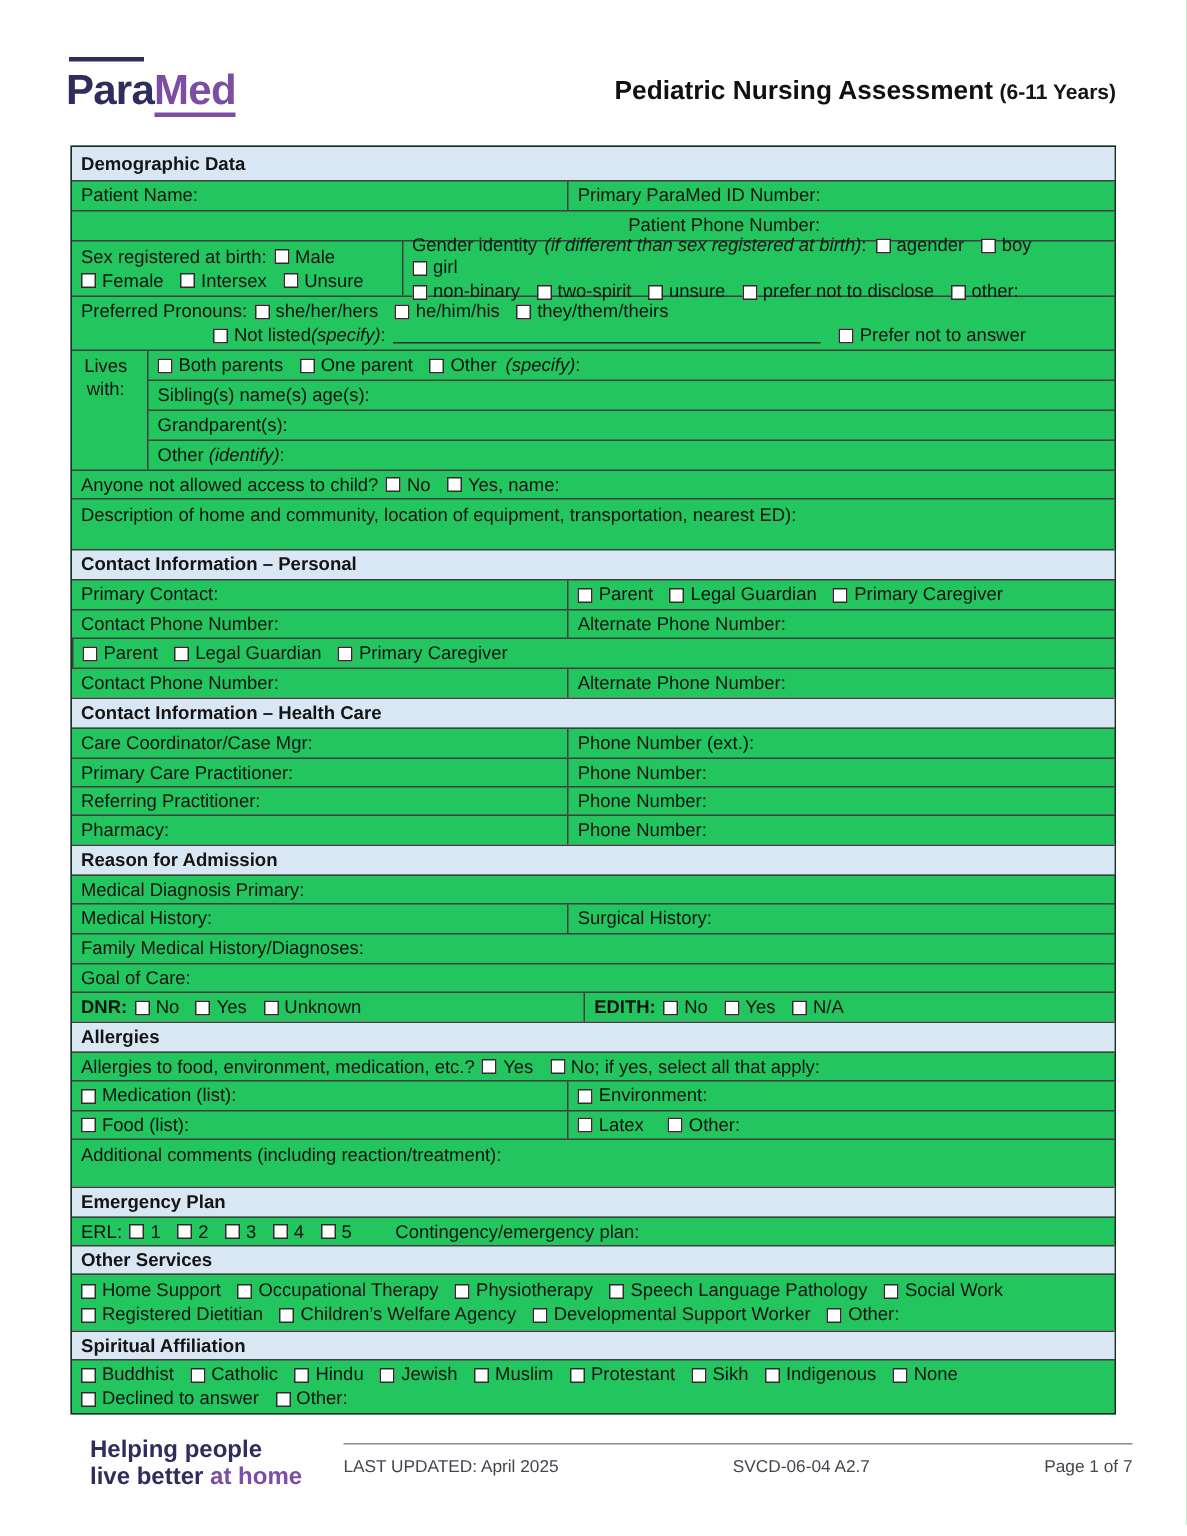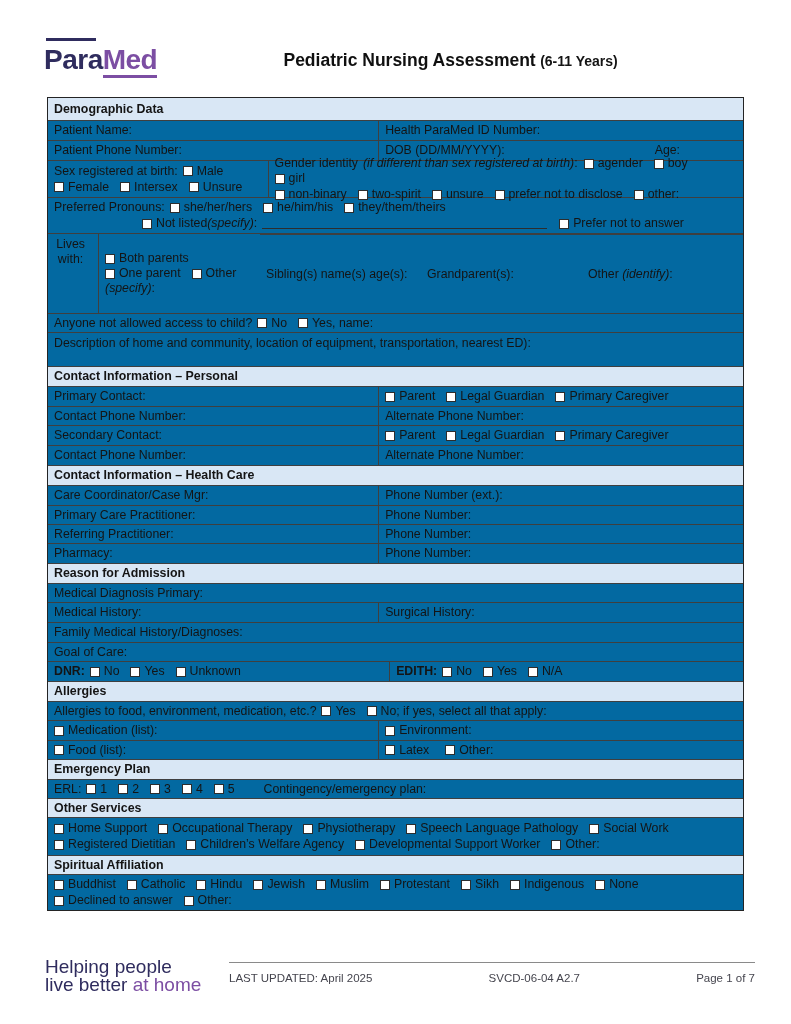--- a/index.html
+++ b/index.html
@@ -13,48 +13,48 @@
   body{background:#e8e8e8;font-family:"Liberation Sans",sans-serif;color:var(--ink)}
   .page{position:relative;width:791px;height:1024px;background:#fff;margin:0 auto;overflow:hidden}
 
   
   .page-header{position:absolute;top:38px;left:44px;right:47px;display:flex;align-items:center}
   .logo{position:relative;padding-top:7px;flex:none}
   .logo-topline{position:absolute;top:0;left:2px;width:50px;height:3px;background:var(--navy)}
   .logo-text{font-size:28px;font-weight:bold;letter-spacing:-0.5px;line-height:30px}
   .logo-para{color:var(--navy)}
   .logo-med{color:var(--purple);border-bottom:3px solid var(--purple);padding-bottom:0px}
-  .title-wrap{flex:1;text-align:center;padding-top:8px}
+  .title-wrap{flex:1;text-align:right;padding-top:8px}
   .doc-title{font-size:17.5px;font-weight:bold;color:#101010}
   .doc-title-suffix{font-size:14px;font-weight:bold}
 
   
-  .form-table{position:absolute;top:97px;left:47px;width:697px;border:1.6px solid #242424;background:#0369a1;font-size:12.3px;line-height:15px}
+  .form-table{position:absolute;top:97px;left:47px;width:697px;border:1.6px solid #242424;background:#22c55e;font-size:12.3px;line-height:15px}
   .frow{display:flex;border-top:1px solid var(--border)}
   .frow.first{border-top:none}
   .sec{background:var(--header_blue);font-weight:bold;align-items:center;padding:0 6px;display:flex;font-size:12.4px}
   .cell{display:flex;flex-wrap:wrap;align-content:center;align-items:center;padding:1px 6px;height:100%}
   .cell.top{align-content:flex-start;padding-top:3px}
   .cell.bl{border-left:1px solid var(--border)}
-  .gcol{flex:1;display:flex;flex-direction:row;border-left:1px solid var(--border)}
+  .gcol{flex:1;display:flex;flex-direction:column;border-left:1px solid var(--border)}
   .gl{justify-content:center;align-content:flex-start;text-align:left;padding-top:3px}
   .srow{flex:1;width:100%}
   .srow.bt{border-top:1px solid var(--border)}
   .grp{align-items:stretch}
   .nl{flex-basis:100%;height:1px}
   .tx{margin-right:5px;white-space:pre}
   .tx.it{font-style:italic;margin-right:0}
   .tx.bd{font-weight:bold}
   .blank{border-bottom:1px solid #2d2d2d;height:11px;display:inline-block;flex:none}
   .ci{display:inline-flex;align-items:center;margin-right:11px;white-space:nowrap}
   .ck{width:10px;height:10px;border:1.3px solid #2d2d2d;margin-right:4px;flex:none;background:#fff}
 
   
   .page-footer{position:absolute;left:44px;right:36px;bottom:22px;height:46px}
-  .tagline{position:absolute;left:1px;top:2px;font-size:19px;font-weight:normal;line-height:18px;color:var(--navy)}
+  .tagline{position:absolute;left:16px;top:2px;font-size:16px;font-weight:bold;line-height:18px;color:var(--navy)}
   .tagline .accent{color:var(--purple)}
   .meta{position:absolute;left:185px;right:0;top:6px;border-top:1.3px solid #8a8a8a;padding-top:9px;display:flex;justify-content:space-between;color:#45454e;font-size:11.5px}
 </style>
 </head>
 <body>
 
 <div class="page">
 
   <div class="page-header">
     <div class="logo">
@@ -71,32 +71,26 @@
 
   <div class="form-table">
       <div class="frow sec first" style="height: 22px;">
         <span>Demographic Data</span>
       </div>
       <div class="frow" style="height: 20px;">
         <div class="cell" style="width: 47.5%;">
           <span class="tx">Patient Name:</span>
         </div>
         <div class="cell bl" style="width: 52.5%;">
-          <span class="tx">Health ParaMed ID Number:</span>
+          <span class="tx">Primary ParaMed ID Number:</span>
         </div>
       </div>
       <div class="frow" style="height: 20px; justify-content: flex-end;">
         <div class="cell" style="width: 47.5%;">
           <span class="tx">Patient Phone Number:</span>
-        </div>
-        <div class="cell bl" style="width: 52.5%;">
-          <span class="tx">DOB (DD/MM/YYYY):</span>
-          <span style="flex-grow: 1;"></span>
-          <span class="tx">Age:</span>
-          <span style="width: 52px; flex: 0 0 auto;"></span>
         </div>
       </div>
       <div class="frow" style="height: 37px;">
         <div class="cell" style="width: 31.6%;">
           <span class="tx">Sex registered at birth:</span>
           <span class="ci">
             <span class="ck"></span>
             <span class="cl">Male</span>
           </span>
           <span class="nl"></span>
@@ -259,23 +253,20 @@
       </div>
       <div class="frow" style="height: 19px;">
         <div class="cell" style="width: 47.5%;">
           <span class="tx">Contact Phone Number:</span>
         </div>
         <div class="cell bl" style="width: 52.5%;">
           <span class="tx">Alternate Phone Number:</span>
         </div>
       </div>
       <div class="frow" style="height: 20px;">
-        <div class="cell" style="width: 47.5%;">
-          <span class="tx">Secondary Contact:</span>
-        </div>
         <div class="cell bl" style="width: 52.5%;">
           <span class="ci">
             <span class="ck"></span>
             <span class="cl">Parent</span>
           </span>
           <span class="ci">
             <span class="ck"></span>
             <span class="cl">Legal Guardian</span>
           </span>
           <span class="ci">
@@ -424,20 +415,25 @@
         </div>
         <div class="cell bl" style="width: 52.5%;">
           <span class="ci" style="margin-right: 16px;">
             <span class="ck"></span>
             <span class="cl">Latex</span>
           </span>
           <span class="ci">
             <span class="ck"></span>
             <span class="cl">Other:</span>
           </span>
+        </div>
+      </div>
+      <div class="frow" style="height: 32px;">
+        <div class="cell top" style="width: 100%;">
+          <span class="tx">Additional comments (including reaction/treatment):</span>
         </div>
       </div>
       <div class="frow sec" style="height: 20px;">
         <span>Emergency Plan</span>
       </div>
       <div class="frow" style="height: 19px;">
         <div class="cell" style="width: 100%;">
           <span class="tx">ERL:</span>
           <span class="ci">
             <span class="ck"></span>

